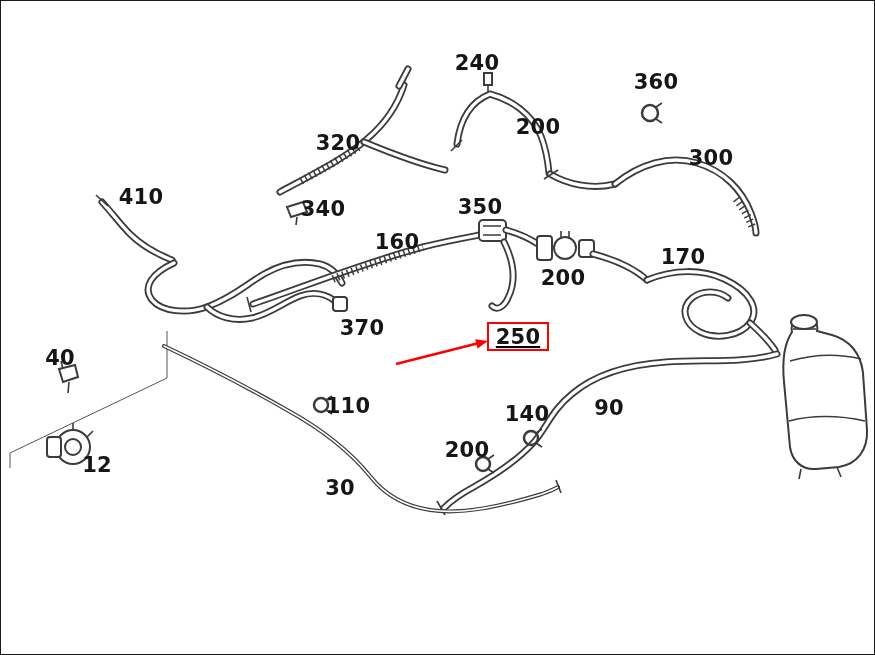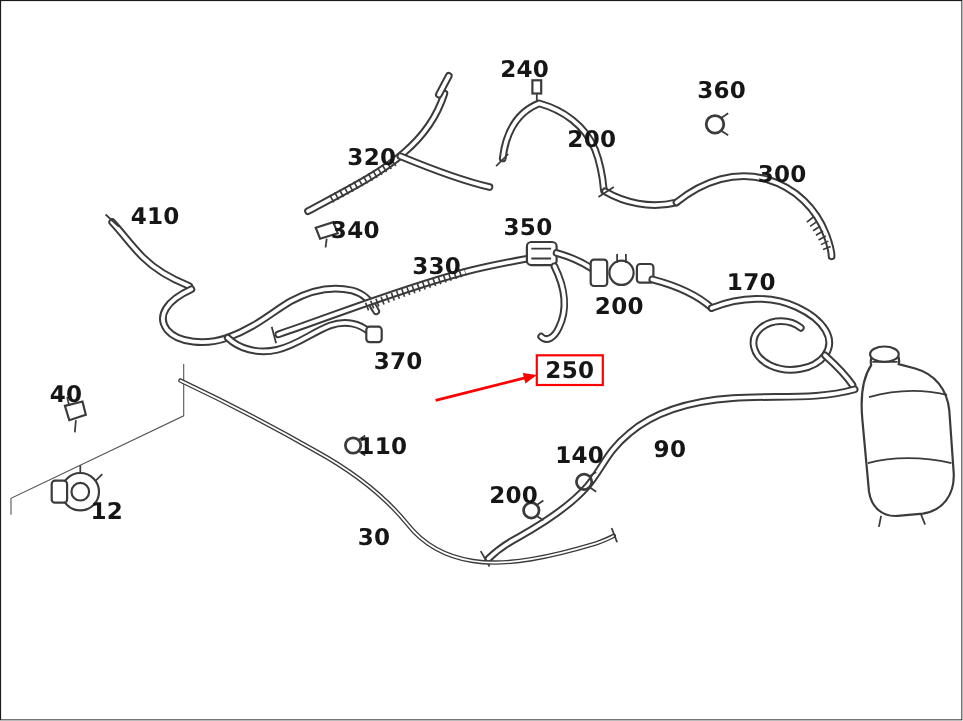--- a/index.html
+++ b/index.html
@@ -10,21 +10,21 @@
   }
   .art{position:absolute;left:0;top:0;}
   .label{
     position:absolute;transform:translate(-50%,-50%);
     font-size:21px;font-weight:700;color:#161616;white-space:nowrap;
     letter-spacing:0.2px;user-select:none;
   }
   .hl-box{
     position:absolute;left:486px;top:321px;width:62px;height:29px;
     border:2px solid #ff0000;box-sizing:border-box;
-    display:flex;align-items:center;justify-content:center;
+    display:flex;align-items:center;justify-content:center;text-decoration:underline;
   }
   .hl-box .label{position:static;transform:none;}
   
   .t-out{stroke:#3b3b3b;stroke-width:7;fill:none;stroke-linecap:round;stroke-linejoin:round;}
   .t-in{stroke:#ffffff;stroke-width:3.4;fill:none;stroke-linecap:round;stroke-linejoin:round;}
   .p-out{stroke:#3b3b3b;stroke-width:4;fill:none;stroke-linecap:round;}
   .p-in{stroke:#ffffff;stroke-width:1.6;fill:none;stroke-linecap:round;}
   .ribs{stroke:#3b3b3b;stroke-width:7.5;fill:none;stroke-dasharray:1.5 3.5;}
   .part{fill:#ffffff;stroke:#3b3b3b;stroke-width:2;}
   .thin{fill:none;stroke:#3b3b3b;stroke-width:1.6;}
@@ -212,21 +212,21 @@
   </svg>
 
   <div class="label" style="left:337px;top:142px">320</div>
   <div class="label" style="left:476px;top:62px">240</div>
   <div class="label" style="left:537px;top:126px">200</div>
   <div class="label" style="left:655px;top:81px">360</div>
   <div class="label" style="left:710px;top:157px">300</div>
   <div class="label" style="left:140px;top:196px">410</div>
   <div class="label" style="left:322px;top:208px">340</div>
   <div class="label" style="left:479px;top:206px">350</div>
-  <div class="label" style="left:396px;top:241px">330</div>
+  <div class="label" style="left:396px;top:241px">160</div>
   <div class="label" style="left:562px;top:277px">200</div>
   <div class="label" style="left:682px;top:256px">170</div>
   <div class="label" style="left:361px;top:327px">370</div>
 
   <div class="hl-box">
     <div class="label">250</div>
   </div>
 
   <div class="label" style="left:59px;top:357px">40</div>
   <div class="label" style="left:347px;top:405px">110</div>

